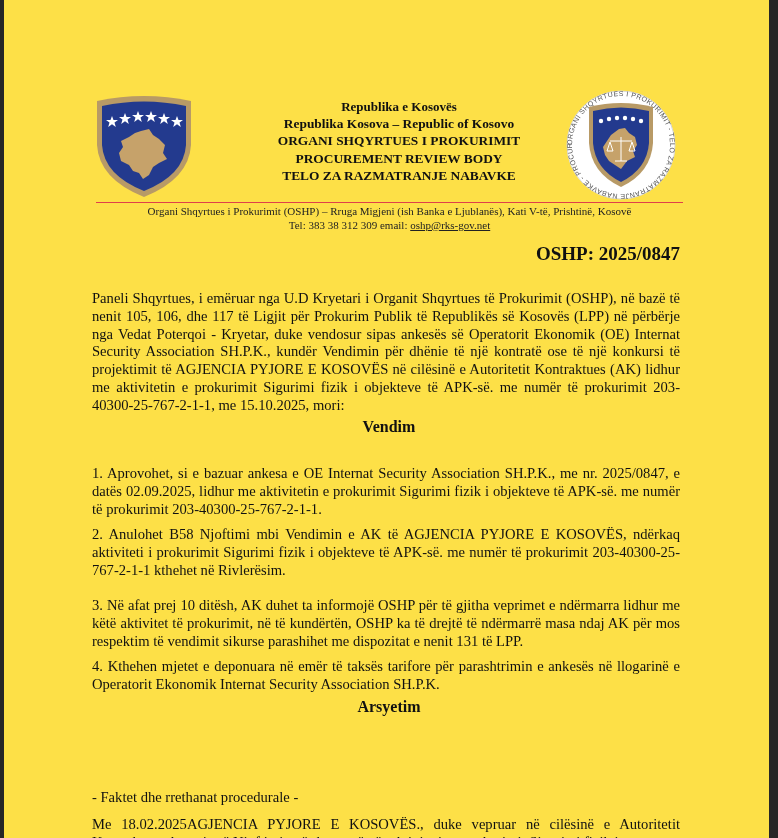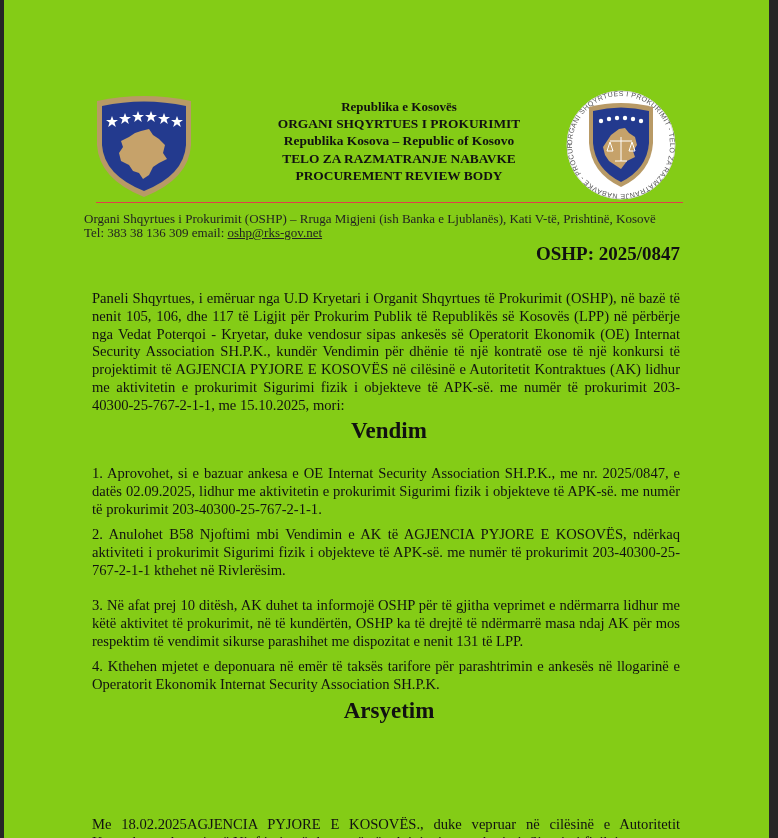--- a/index.html
+++ b/index.html
@@ -5,47 +5,47 @@
   html, body { margin: 0; padding: 0; }
   body {
     width: 778px; height: 838px; overflow: hidden;
     background: #262626;
     position: relative;
     font-family: "Liberation Serif", serif;
     color: #111;
   }
   .page {
     position: absolute; left: 4px; top: 0; width: 765px; height: 838px;
-    background: #84cc16; overflow: hidden;
+    background: #fde047; overflow: hidden;
   }
   .logo-left { position: absolute; left: 89px; top: 93px; width: 102px; height: 106px; }
   .logo-right { position: absolute; left: 557px; top: 89px; width: 120px; height: 112px; }
   .head-text {
     position: absolute; left: 220px; top: 98px; width: 350px;
     text-align: center; font-weight: bold; font-size: 13.4px; line-height: 17.2px;
   }
   .head-text div { white-space: nowrap; }
   .head-text .l1 { font-size: 13px; }
   .rule { position: absolute; left: 92px; top: 202px; width: 587px; height: 1px; background: #e0404a; }
   .addr {
-    position: absolute; left: 80px; top: 204px; width: 611px; 
-    font-size: 13px; line-height: 14px; color: #222; margin-top: 8px;
+    position: absolute; left: 80px; top: 204px; width: 611px; text-align: center;
+    font-size: 11px; line-height: 14px; color: #222;
   }
   .addr a { color: #222; text-decoration: underline; }
   .ref {
     position: absolute; right: 89px; top: 243px; font-weight: bold; font-size: 19px;
   }
   .para {
     position: absolute; left: 88px; width: 588px; font-size: 14.6px; line-height: 17.8px;
     text-align: justify;
   }
   .para b { font-weight: normal; }
   .title {
     position: absolute; left: 91px; width: 588px; text-align: center;
-    font-weight: bold; font-size: 23px;
+    font-weight: bold; font-size: 16px;
   }
   .p-intro { top: 290px; text-align-last: left; }
   .t-vendim { top: 418px; }
   .p1 { top: 465px; }
   .p2 { top: 526px; }
   .p3 { top: 597px; }
   .p4 { top: 658px; }
   .t-arsyetim { top: 698px; }
   .p-fakt { top: 789px; }
   .p-last { top: 816px; }
@@ -64,24 +64,24 @@
       <polygon points="45,18 46.5,22 51,22 47.5,24.6 48.8,29 45,26.3 41.2,29 42.5,24.6 39,22 43.5,22"></polygon>
       <polygon points="58,18 59.5,22 64,22 60.5,24.6 61.8,29 58,26.3 54.2,29 55.5,24.6 52,22 56.5,22"></polygon>
       <polygon points="71,20 72.5,24 77,24 73.5,26.6 74.8,31 71,28.3 67.2,31 68.5,26.6 65,24 69.5,24"></polygon>
       <polygon points="84,23 85.5,27 90,27 86.5,29.6 87.8,34 84,31.3 80.2,34 81.5,29.6 78,27 82.5,27"></polygon>
     </g>
     <path d="M48 38 L56 36 L60 42 L66 46 L72 52 L70 60 L74 66 L66 70 L60 74 L56 82 L50 86 L46 80 L40 78 L36 72 L28 68 L26 60 L30 54 L28 48 L36 44 L42 40 Z" fill="#c6a26a"></path>
   </svg>
 
   <div class="head-text">
     <div class="l1">Republika e Kosovës</div>
+    <div>Republika Kosova – Republic of Kosovo</div>
     <div>ORGANI SHQYRTUES I PROKURIMIT</div>
-    <div>Republika Kosova – Republic of Kosovo</div>
+    <div>PROCUREMENT REVIEW BODY</div>
     <div>TELO ZA RAZMATRANJE NABAVKE</div>
-    <div>PROCUREMENT REVIEW BODY</div>
   </div>
 
   <svg class="logo-right" viewBox="0 0 120 112">
     <defs>
       <path id="ring" d="M60,56 m-49,0 a49,49 0 1,1 98,0 a49,49 0 1,1 -98,0"></path>
     </defs>
     <circle cx="60" cy="56" r="54" fill="#ffffff" stroke="#d8d8d8" stroke-width="1"></circle>
     <text font-family="Liberation Sans, sans-serif" font-size="7" fill="#555" letter-spacing="0.4">
       <textPath href="#ring">ORGANI SHQYRTUES I PROKURIMIT - TELO ZA RAZMATRANJE NABAVKE - PROCUREMENT REVIEW BODY -</textPath>
     </text>
@@ -103,21 +103,21 @@
       <path d="M68 62 L71 53 L74 62 Z"></path>
       <line x1="54" y1="72" x2="66" y2="72"></line>
     </g>
   </svg>
 
   <div class="rule"></div>
 
   <div class="addr">
     <div>Organi Shqyrtues i Prokurimit (OSHP) – Rruga Migjeni (ish Banka e Ljublanës), Kati V-të, Prishtinë, Kosovë</div>
     <div>
-      <span>Tel: 383 38 136 309 email: </span><a>oshp@rks-gov.net</a>
+      <span>Tel: 383 38 312 309 email: </span><a>oshp@rks-gov.net</a>
     </div>
   </div>
 
   <div class="ref">OSHP: 2025/0847</div>
 
   <div class="para p-intro">Paneli Shqyrtues, i emëruar nga U.D Kryetari i Organit Shqyrtues të Prokurimit (OSHP), në bazë të nenit 105, 106, dhe 117 të Ligjit për Prokurim Publik të Republikës së Kosovës (LPP) në përbërje nga Vedat Poterqoi - Kryetar, duke vendosur sipas ankesës së Operatorit Ekonomik (OE) Internat Security Association SH.P.K., kundër Vendimin për dhënie të një kontratë ose të një konkursi të projektimit të AGJENCIA PYJORE E KOSOVËS në cilësinë e Autoritetit Kontraktues (AK) lidhur me aktivitetin e prokurimit Sigurimi fizik i objekteve të APK-së. me numër të prokurimit 203-40300-25-767-2-1-1, me 15.10.2025, mori:</div>
 
   <div class="title t-vendim">Vendim</div>
 
   <div class="para p1">
@@ -127,15 +127,16 @@
   <div class="para p2">
     <span>2. </span><b>Anulohet</b><span> B58 Njoftimi mbi Vendimin e AK të AGJENCIA PYJORE E KOSOVËS, ndërkaq aktiviteti i prokurimit Sigurimi fizik i objekteve të APK-së. me numër të prokurimit 203-40300-25-767-2-1-1 kthehet në </span><b>Rivlerësim</b><span>.</span>
   </div>
 
   <div class="para p3">3. Në afat prej 10 ditësh, AK duhet ta informojë OSHP për të gjitha veprimet e ndërmarra lidhur me këtë aktivitet të prokurimit, në të kundërtën, OSHP ka të drejtë të ndërmarrë masa ndaj AK për mos respektim të vendimit sikurse parashihet me dispozitat e nenit 131 të LPP.</div>
 
   <div class="para p4">4. Kthehen mjetet e deponuara në emër të taksës tarifore për parashtrimin e ankesës në llogarinë e Operatorit Ekonomik Internat Security Association SH.P.K.</div>
 
   <div class="title t-arsyetim">Arsyetim</div>
 
+  <div class="para p-fakt">- Faktet dhe rrethanat procedurale -</div>
 
   <div class="para p-last">Me 18.02.2025AGJENCIA PYJORE E KOSOVËS., duke vepruar në cilësinë e Autoritetit Kontraktues, ka nxjerrë Njoftimin për kontratë për aktivitetin e prokurimit Sigurimi fizik i</div>
 </div>
 
 </body></html>

